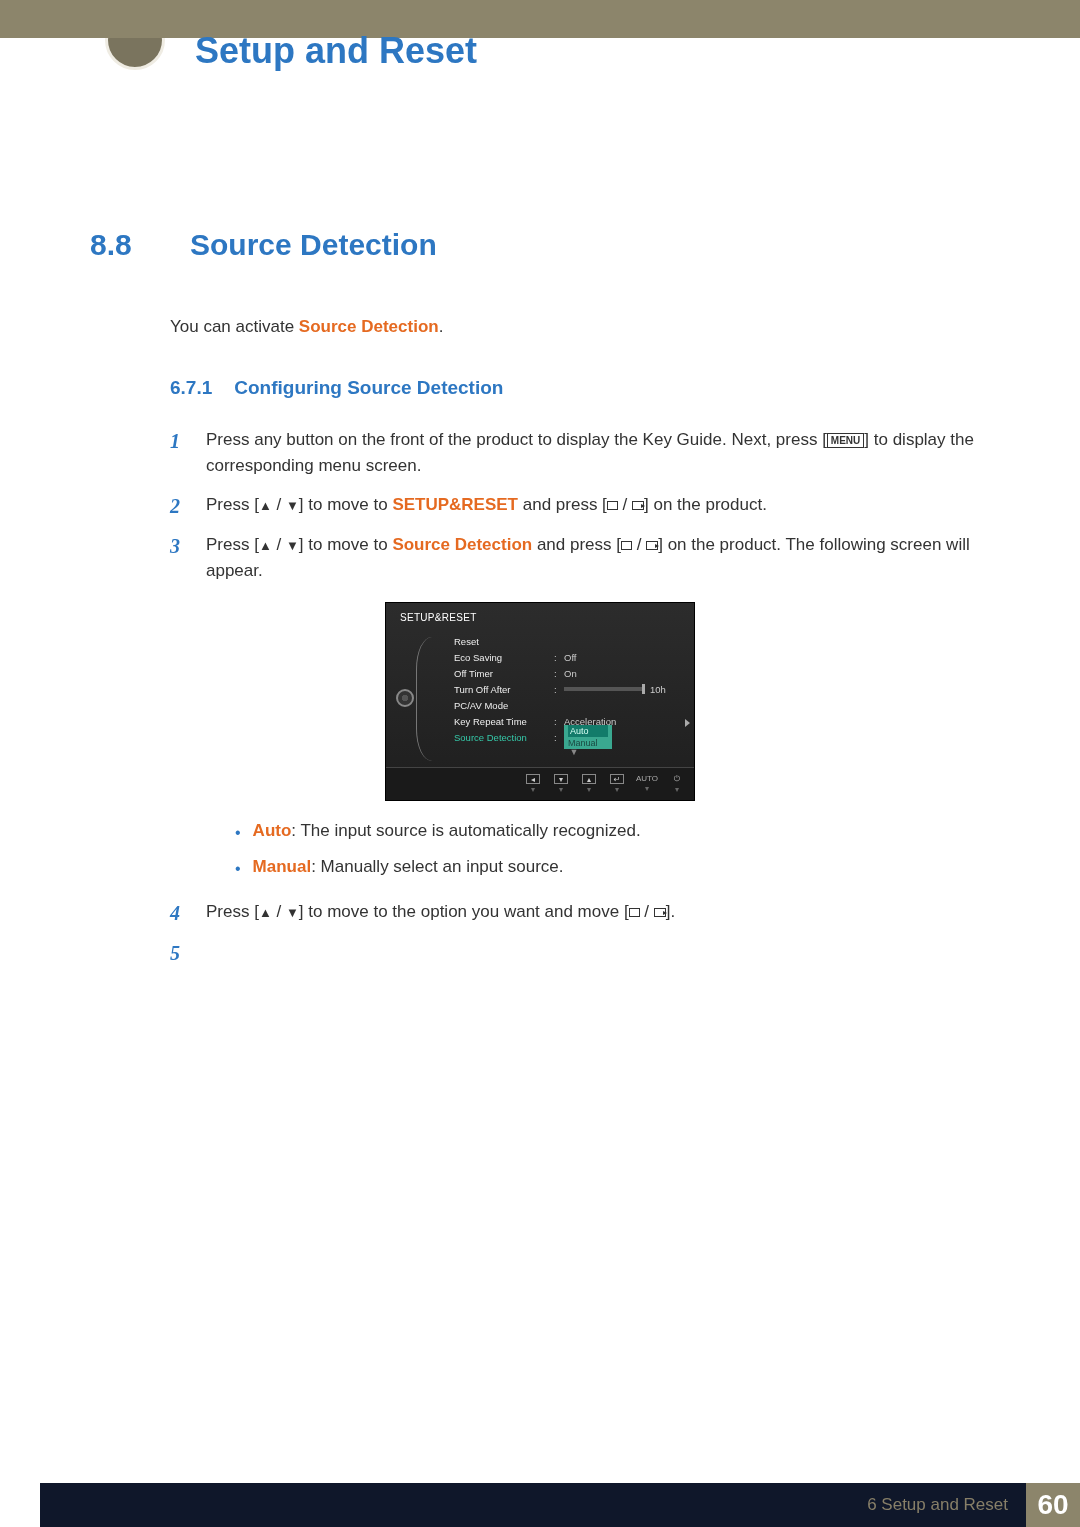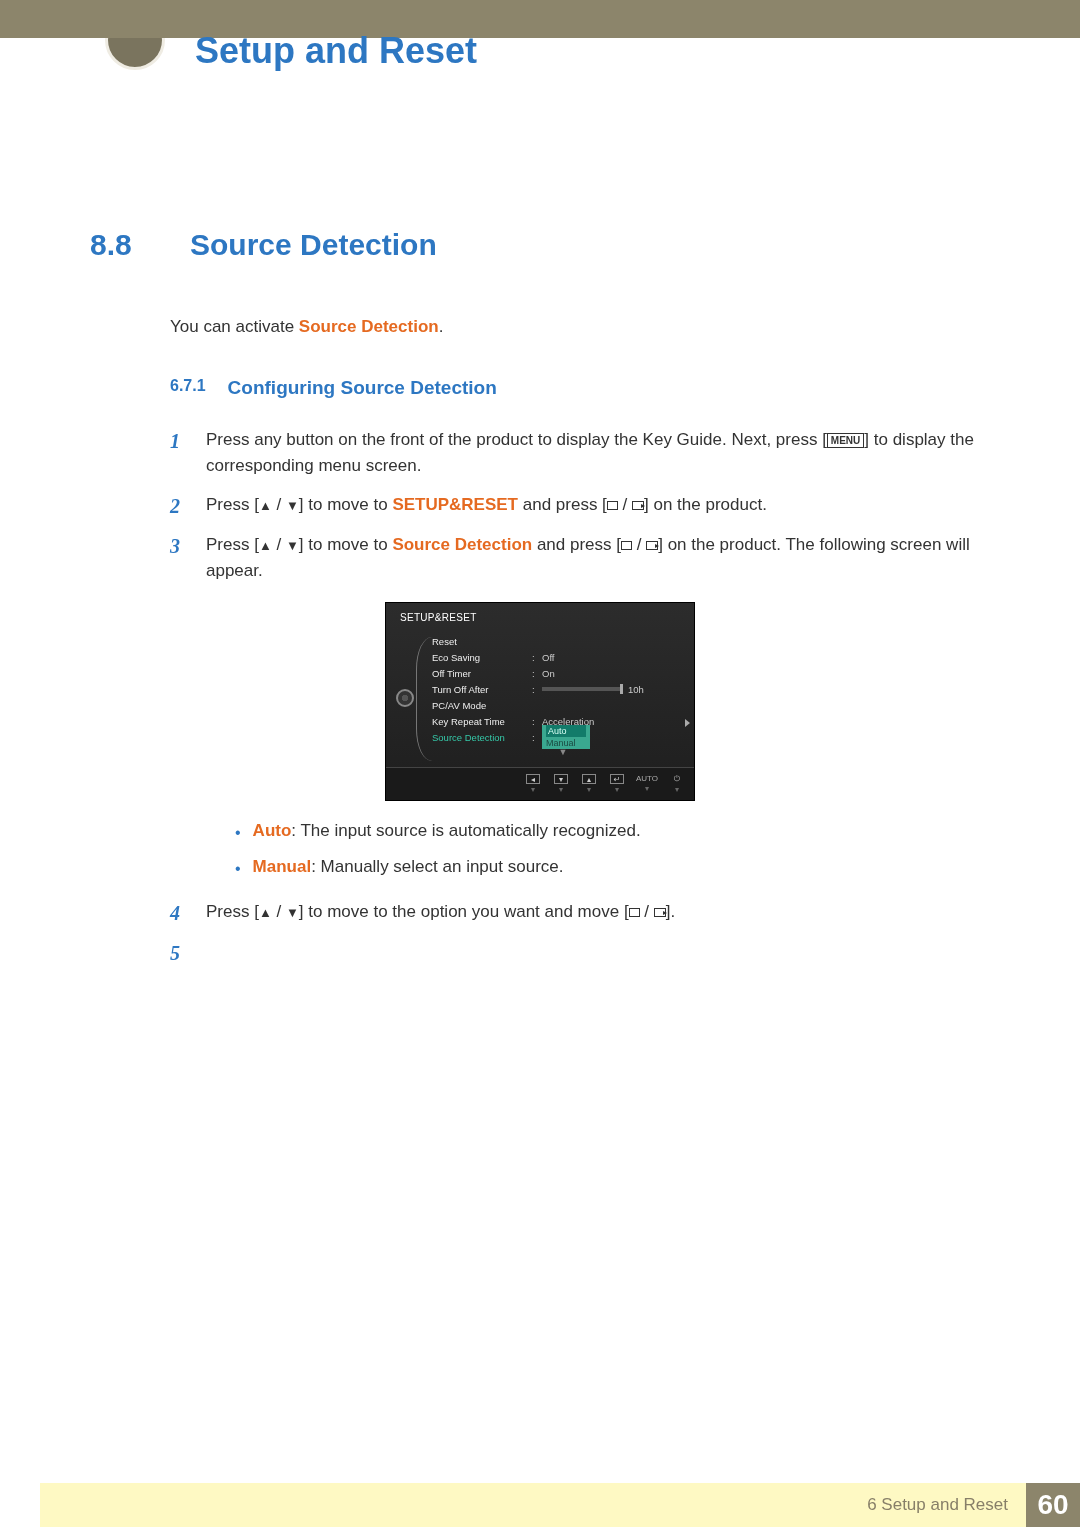--- a/index.html
+++ b/index.html
@@ -36,21 +36,21 @@
   }
   .content {
     padding: 190px 90px 0 90px;
   }
   .h2-row { display: flex; gap: 35px; margin-bottom: 55px; }
   .h2-num { font-size: 30px; font-weight: bold; color: #2d77c2; width: 65px; }
   .h2-title { font-size: 30px; font-weight: bold; color: #2d77c2; }
   .body-text { margin-left: 80px; font-size: 17px; color: #333; margin-bottom: 40px; }
   .bold-orange { color: #e56a21; font-weight: bold; }
   .h3-row { display: flex; gap: 22px; margin-left: 80px; margin-bottom: 28px; }
-  .h3-num { font-size: 16px; font-weight: bold; color: #2d77c2; }
+  .h3-num { font-size: 19px; font-weight: bold; color: #2d77c2; }
   .h3-title { font-size: 19px; font-weight: bold; color: #2d77c2; }
   .step { display: flex; gap: 18px; margin-left: 80px; margin-bottom: 12px; align-items: flex-start; }
   .step-num {
     font-size: 20px; font-style: italic; color: #2d77c2; font-weight: bold;
     width: 18px; flex-shrink: 0; font-family: Georgia, serif;
     line-height: 1.4;
   }
   .step-body { font-size: 17px; color: #333; line-height: 1.55; flex: 1; }
   .menu-key {
     display: inline-block;
@@ -95,21 +95,21 @@
     border: 1px solid #000;
     padding: 6px 0 0 0;
     font-size: 10px;
     color: #ccc;
     position: relative;
   }
   .osd-title {
     font-size: 10px; color: #fff; padding: 3px 10px 10px 14px;
     letter-spacing: 0.3px;
   }
-  .osd-body { position: relative; padding: 0 0 10px 46px; }
+  .osd-body { position: relative; padding: 0 0 10px 68px; }
   .osd-gear {
     position: absolute;
     left: 10px; top: 56px;
     width: 18px; height: 18px;
     border: 2px solid #888;
     border-radius: 50%;
     background: radial-gradient(circle, #555 30%, #333 31%);
   }
   .osd-curve {
     position: absolute;
@@ -165,21 +165,21 @@
 
   .footer {
     position: absolute;
     bottom: 0; left: 0; right: 0;
     height: 44px;
     display: flex;
     align-items: stretch;
   }
   .footer-bar {
     flex: 1;
-    background: #fef9c3;
+    background: #0f172a;
     display: flex;
     justify-content: flex-end;
     align-items: center;
     padding-right: 18px;
     font-size: 17px;
     color: #877f68;
     margin-left: 40px;
   }
   .footer-page {
     width: 54px;

